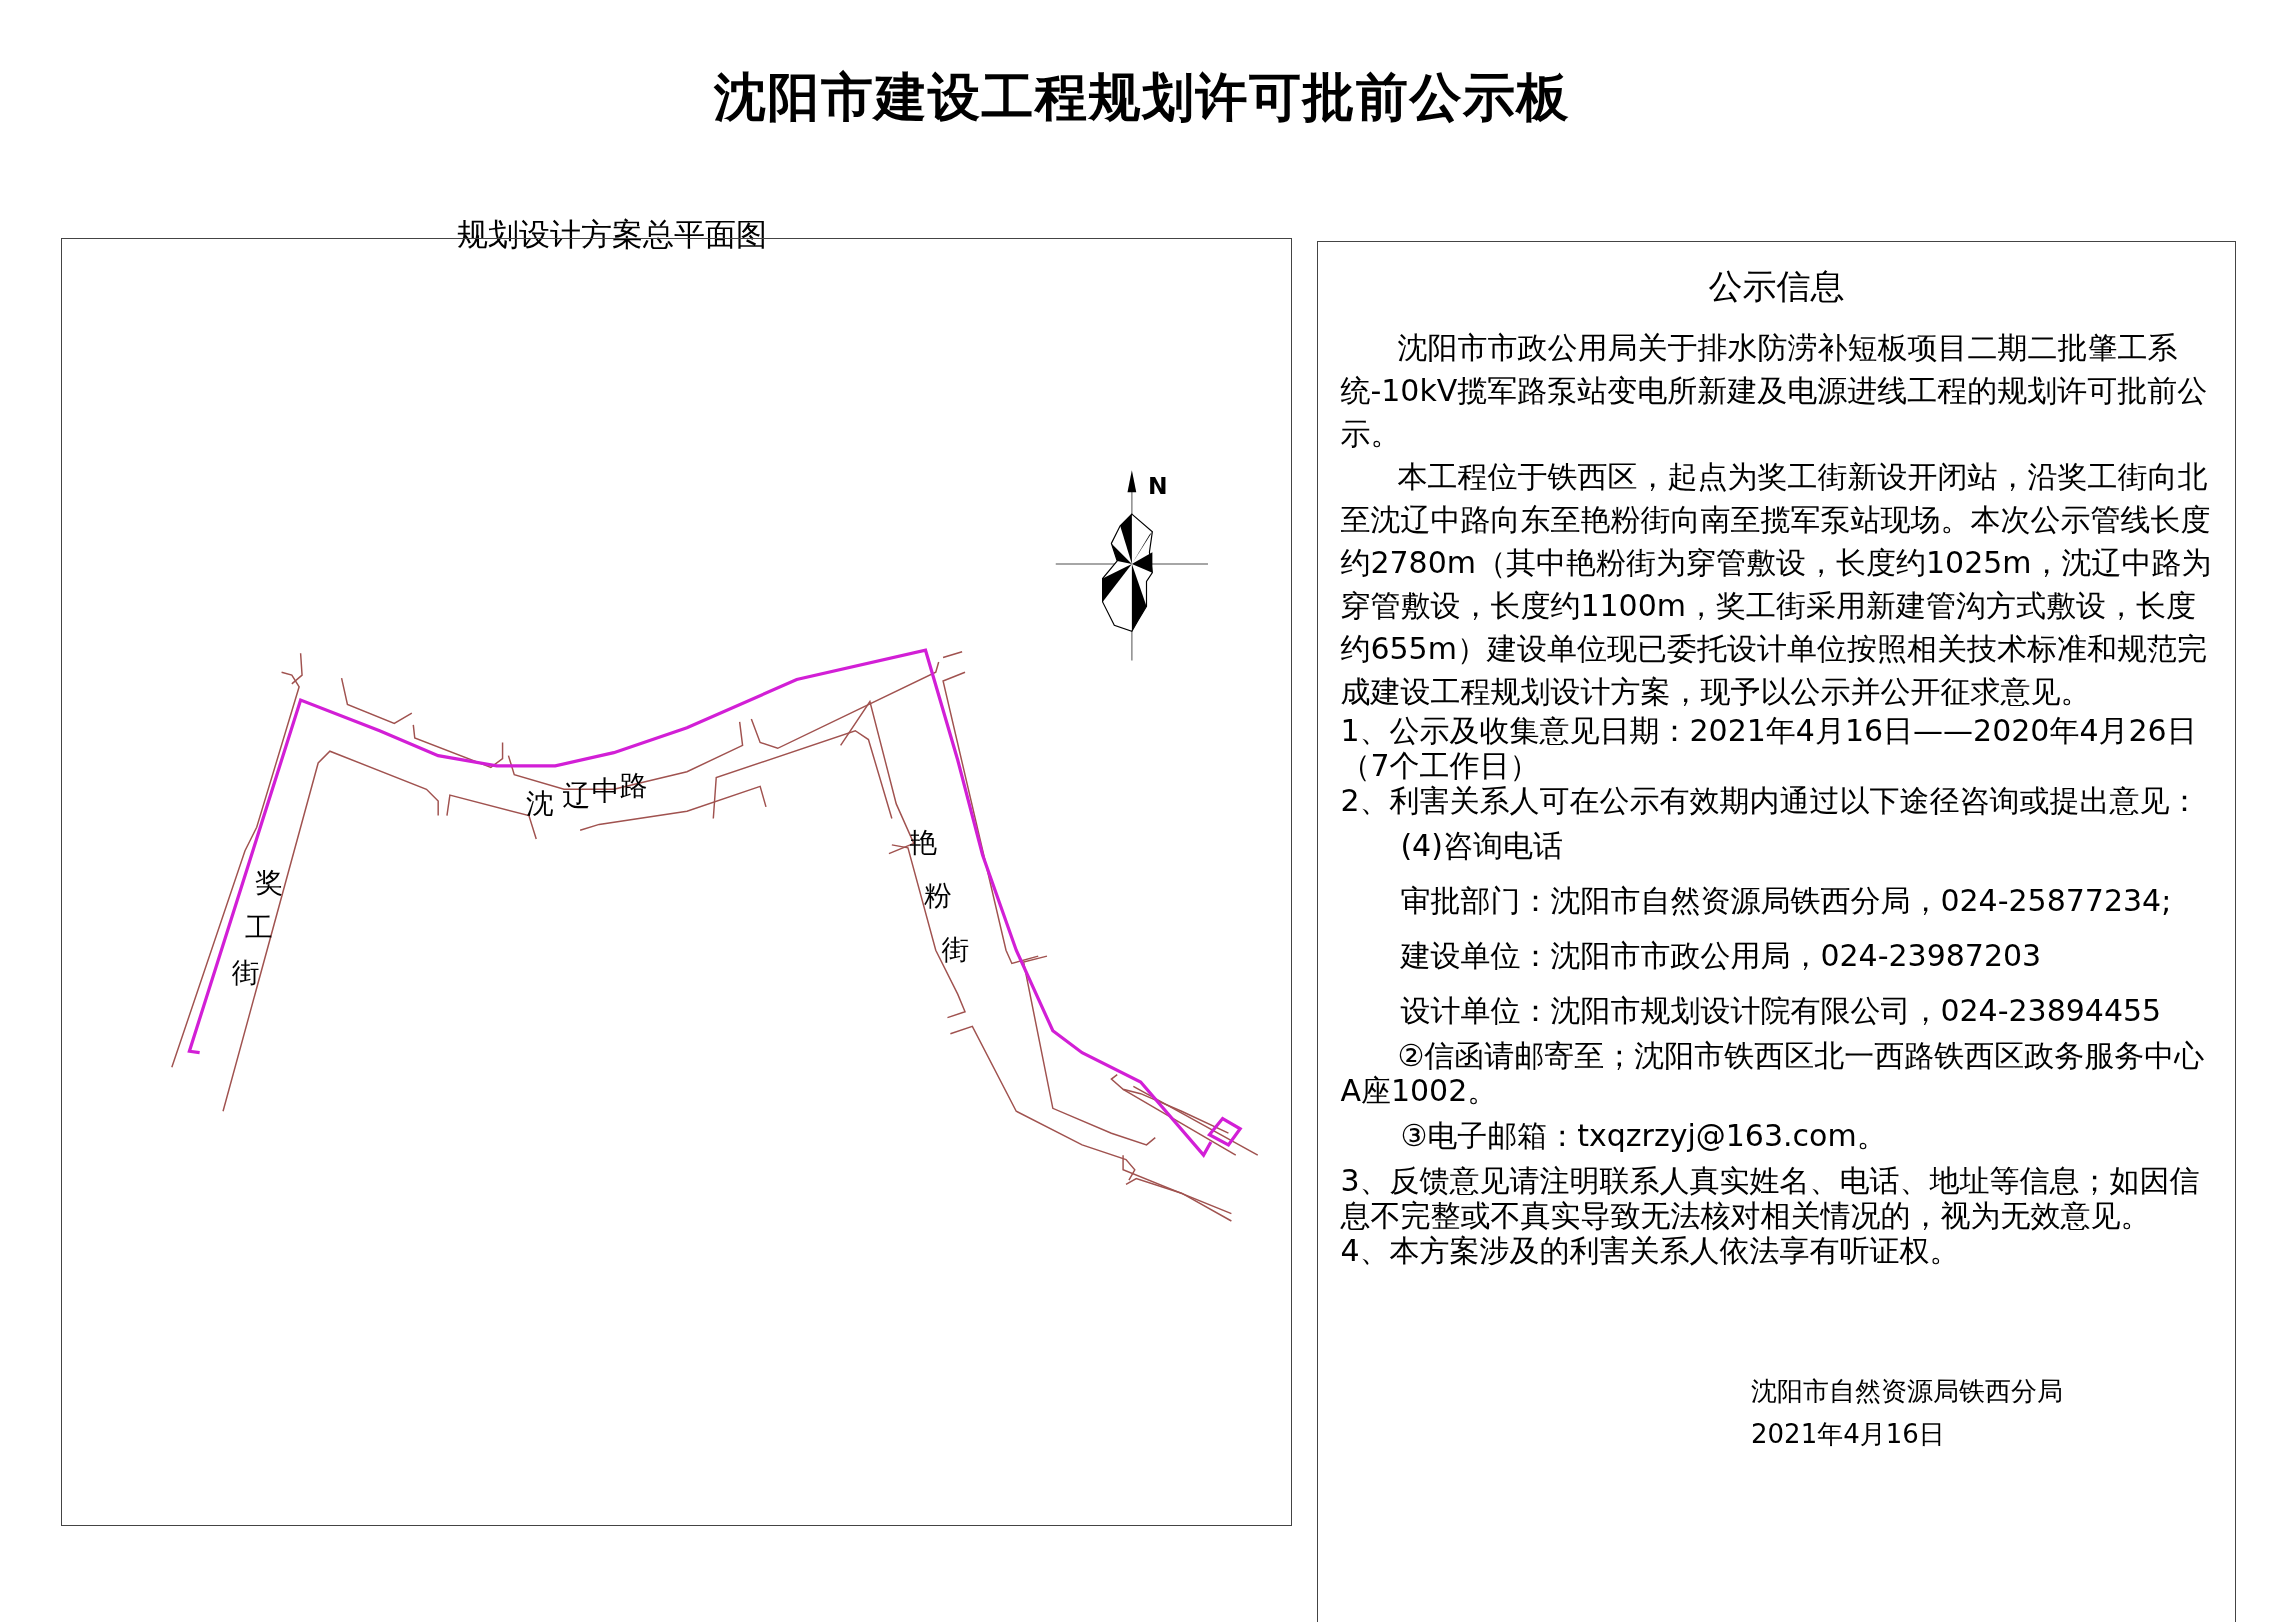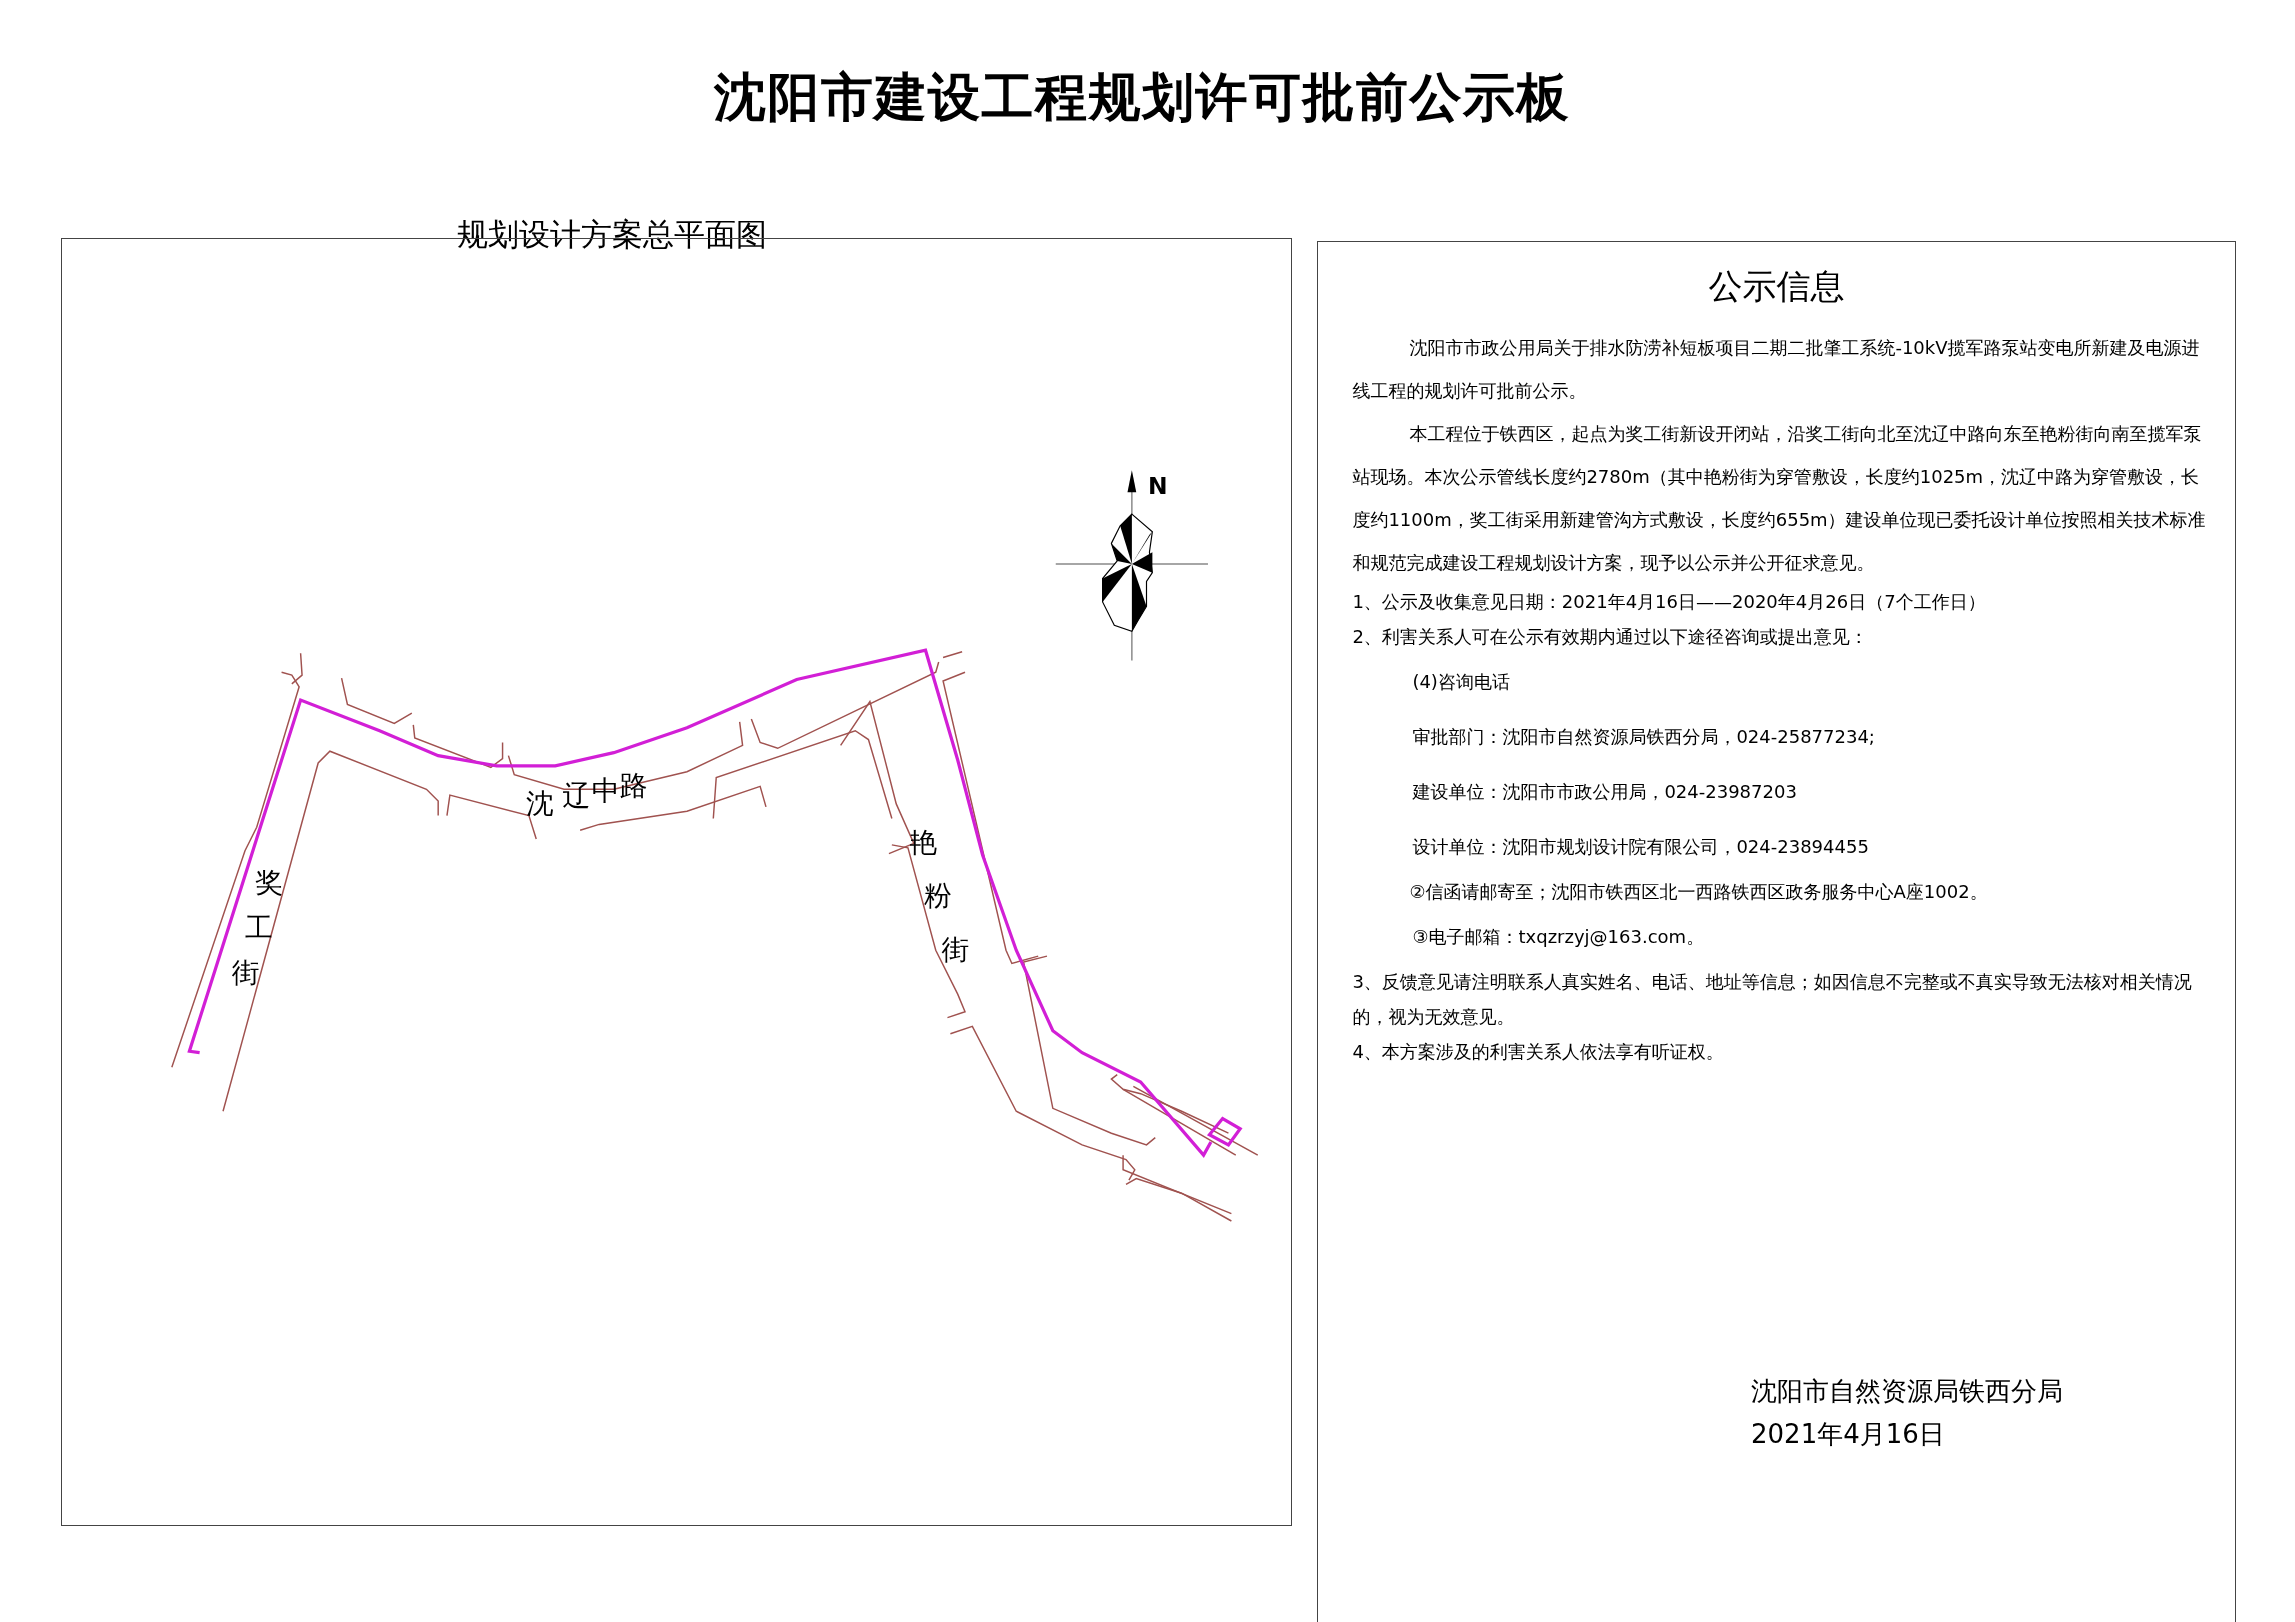--- a/index.html
+++ b/index.html
@@ -3,21 +3,21 @@
 <meta charset="utf-8">
 <style>
   html,body{margin:0;padding:0;background:#fff;}
   body{width:2295px;height:1623px;position:relative;overflow:hidden;font-family:"DejaVu Sans","Liberation Sans",sans-serif;color:#000;}
   .title{position:absolute;left:0;width:2284px;top:63px;text-align:center;font-size:52px;font-weight:bold;letter-spacing:1.5px;font-family:Liberation Sans, sans-serif;}
   .subtitle{position:absolute;left:457px;top:166px;font-size:31px;font-family:Liberation Serif, serif;margin-top:48px;}
   .map-box{position:absolute;left:61px;top:238px;width:1231px;height:1288px;border:1.5px solid #444;box-sizing:border-box;}
   .map-box svg{position:absolute;left:-63px;top:-240px;}
   .info-box{position:absolute;left:1317px;top:241px;width:919px;height:1595px;border:1.5px solid #444;box-sizing:border-box;}
   .info-title{position:absolute;left:0;width:100%;top:22.4px;text-align:center;font-size:34px;}
-  .info-body{position:absolute;left:22.4px;right:18px;top:84px;font-size:18px;line-height:43px;margin-left:12px;}
+  .info-body{position:absolute;left:22.4px;right:18px;top:84px;font-size:30px;line-height:43px;}
   .p{margin:0;}
   .indent{text-indent:57px;}
   .item{margin:0;line-height:35px;}
   .sub{padding-left:60px;margin:0;line-height:55px;}
   .sign{position:absolute;left:433px;top:1128px;font-size:26px;line-height:43px;text-align:left;width:389px;}
   .roadlabel{font-family:"DejaVu Serif","Liberation Serif",serif;font-size:19px;fill:#000;}
 </style>
 </head>
 <body>
 

